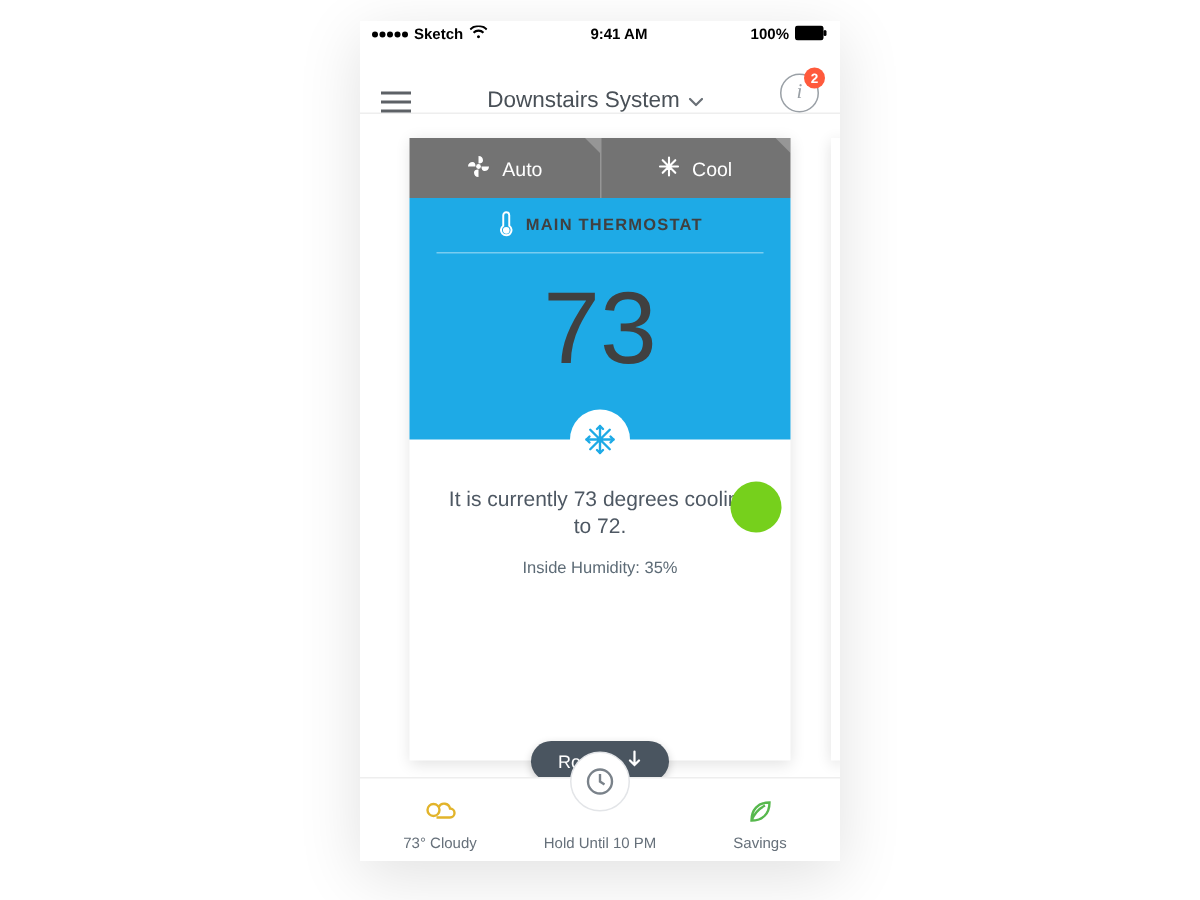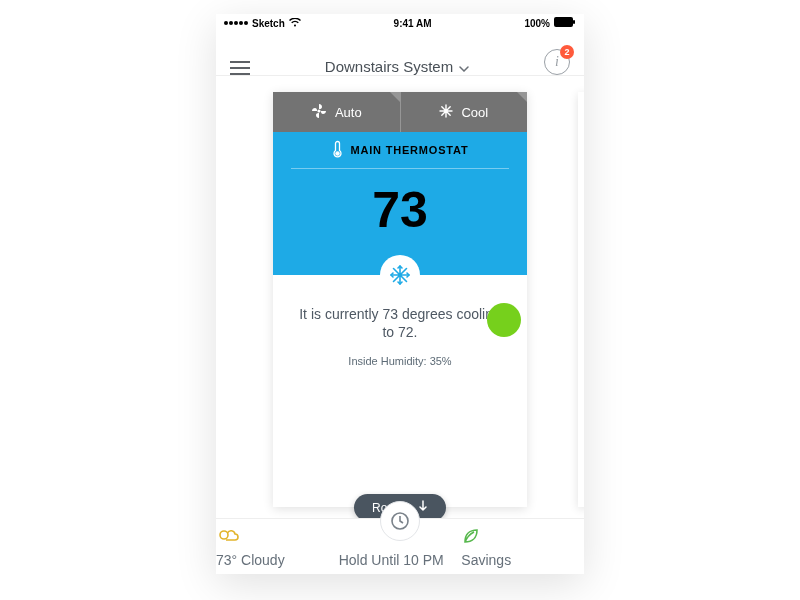--- a/index.html
+++ b/index.html
@@ -4,21 +4,21 @@
 <style>
   * { box-sizing: border-box; margin: 0; padding: 0; }
   body {
     width: 800px; height: 600px;
     background: #ffffff;
     font-family: -apple-system, "Helvetica Neue", Arial, sans-serif;
     display: flex; justify-content: center; align-items: flex-start;
     color: #44484c;
   }
   .phone {
-    width: 368px; height: 560px;
+    width: 320px; height: 560px;
     margin-top: 14px;
     background: #fff;
     box-shadow: 0 10px 40px rgba(0,0,0,0.12);
     position: relative;
     display: flex; flex-direction: column;
     overflow: hidden;
   }
   
   .status-bar {
     height: 18px; display: flex; align-items: center; justify-content: space-between;
@@ -47,25 +47,25 @@
     display:flex; flex-direction:column;
   }
   .next-card { position:absolute; right:-4px; top:16px; width:10px; height:415px; background:#fff; box-shadow: 0 2px 10px rgba(0,0,0,0.12); }
   .tabs { display:flex; height:40px; }
   .tab {
     flex:1; background:#737373; color:#fff; display:flex; align-items:center; justify-content:center; gap:8px;
     font-size:13px; position:relative; cursor:pointer;
   }
   .tab + .tab { border-left:1px solid rgba(255,255,255,0.25); }
   .corner { position:absolute; top:0; right:0; width:0; height:0; border-left:10px solid transparent; border-top:10px solid rgba(255,255,255,0.25);}
-  .blue-body { background:#1eaae6; color:#000000; position:relative; padding-bottom: 18px;}
+  .blue-body { background:#1eaae6; color:#404040; position:relative; padding-bottom: 18px;}
   .location-row { display:flex; align-items:center; justify-content:center; gap:8px; height:36px; font-size:11px; font-weight:700; letter-spacing:0.8px;}
   .divider { height:1px; background:rgba(255,255,255,0.4); margin:0 18px;}
   .temp-row { display:flex; align-items:center; justify-content:center; gap:22px; padding:16px 0 22px 0;}
-  .big-temp { font-size:50px; font-weight:700; line-height:1;}
+  .big-temp { font-size:68px; font-weight:400; line-height:1;}
   .setto { display:flex; align-items:center; gap:8px;}
   .setto-label { font-size:10px; }
   .setto-val { font-size:26px; font-weight:300; }
   .arrows { display:flex; flex-direction:column; gap:8px; margin-left:2px;}
   .arrows svg{ display:block; cursor:pointer;}
   .flake-notch {
     position:absolute; left:50%; bottom:-20px; transform:translateX(-50%);
     width:40px; height:40px; background:#fff; border-radius:50%;
     display:flex; align-items:center; justify-content:center; color:#1eaae6;
   }
@@ -75,21 +75,21 @@
   .rooms-pill {
     position:absolute; left:50%; bottom:-14px; transform:translateX(-50%);
     background:#4a5560; color:#fff; border-radius:20px; padding:6px 18px;
     font-size:12px; display:flex; align-items:center; gap:8px; cursor:pointer;
     box-shadow: 0 2px 6px rgba(0,0,0,0.2);
   }
   
   .bottom-bar {
     height:56px; border-top:1px solid #eee; display:flex; position:relative;
   }
-  .bot-item { flex:1; display:flex; flex-direction:column; align-items:flex-start; justify-content:flex-end; gap:3px; font-size:14px; color:#66707a; padding-bottom:6px; cursor:pointer;}
+  .bot-item { flex:1; display:flex; flex-direction:column; align-items:center; justify-content:flex-end; gap:3px; font-size:10px; color:#66707a; padding-bottom:6px; cursor:pointer;}
   .bot-center {
     position:absolute; left:50%; top:-18px; transform:translateX(-50%);
     width:40px; height:40px; border-radius:50%; background:#fff; border:1px solid #e3e5e8;
     display:flex; align-items:center; justify-content:center; color:#7a828a;
   }
 </style>
 </head>
 <body>
 
 <div class="phone">

